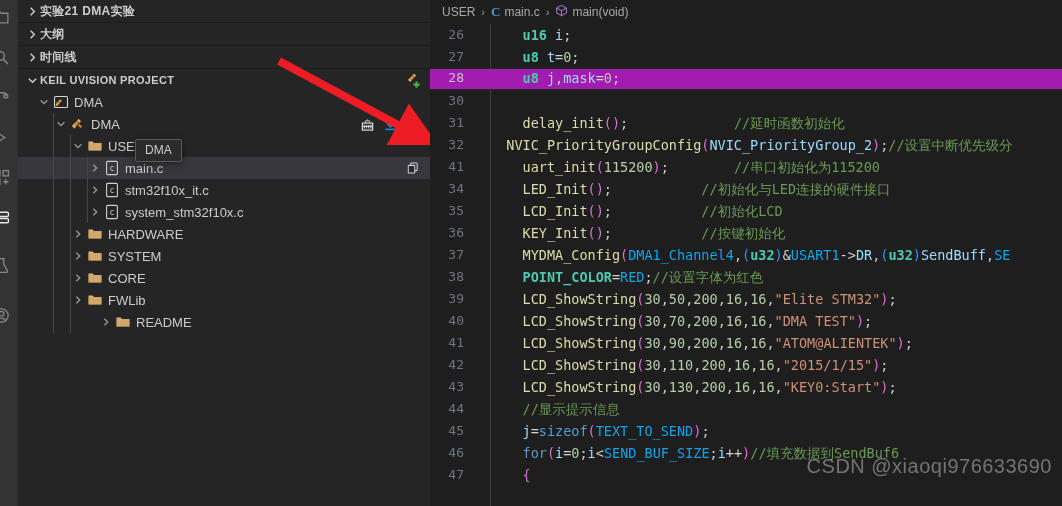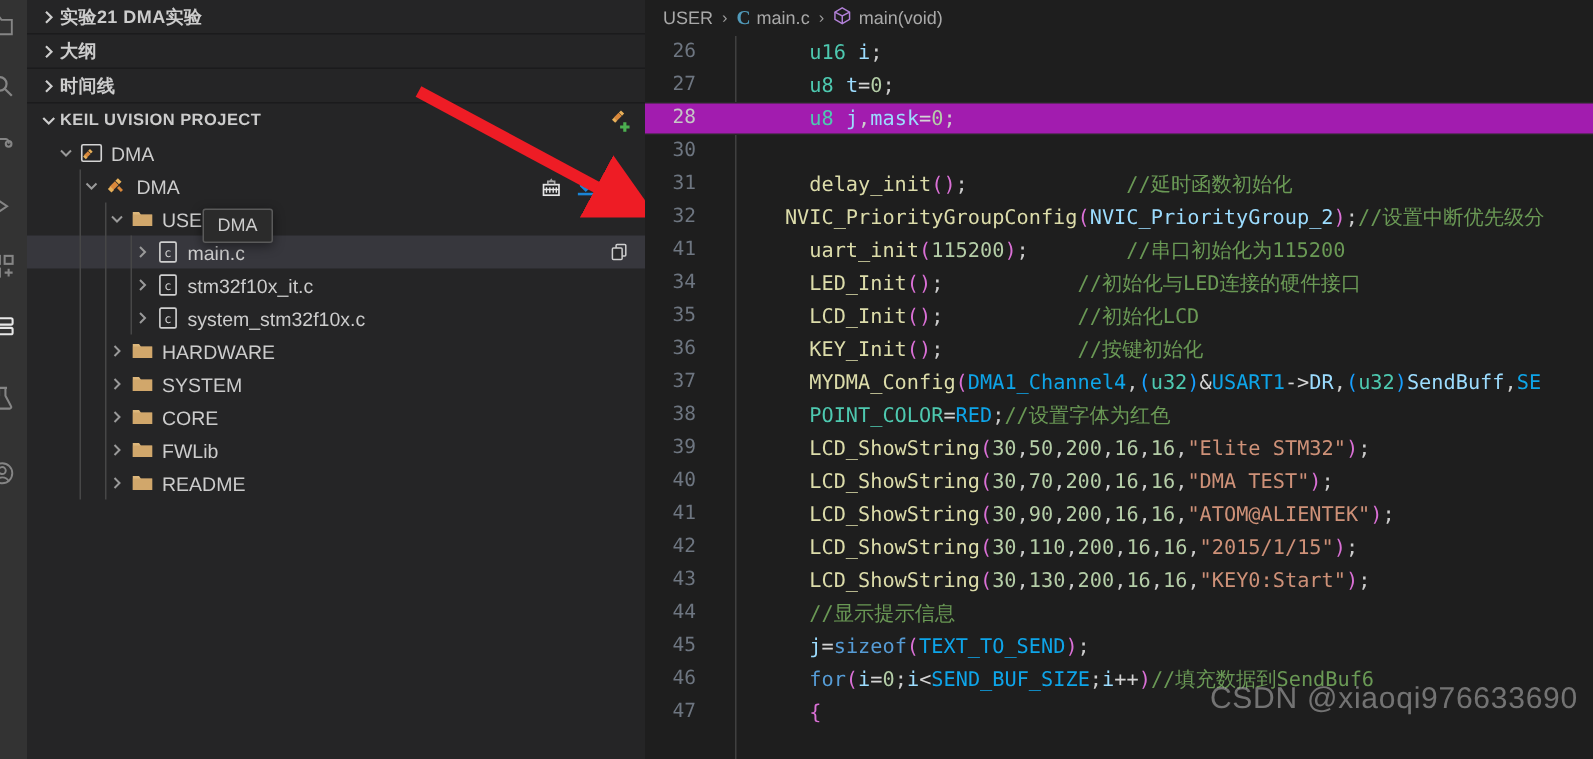--- a/index.html
+++ b/index.html
@@ -98,34 +98,34 @@
   .bc-sep{color:#9d9d9d;font-size:11px;margin:0 2px;}
   .bc-item{display:flex;align-items:center;gap:4px;}
   .bc-cicon{color:#519aba;font-weight:bold;font-size:13px;font-family:"Liberation Serif",serif;}
   .bc-sym{color:#b180d7;font-size:12px;}
 
   .code{
     position:absolute;left:0;right:0;top:24px;bottom:0;
     font-family:"DejaVu Sans Mono","Liberation Mono",monospace;
     font-size:13.5px;line-height:22px;
   }
-  .cline{height:22px;display:flex;align-items:center;white-space:pre;position:relative;gap:17px;}
+  .cline{height:22px;display:flex;align-items:flex-end;white-space:pre;position:relative;}
   .cline.cur{background:#a21caf;border-top:1px solid #282828;border-bottom:1px solid #282828;height:20px;}
   .gutter{
     width:48px;flex:0 0 48px;text-align:right;padding-right:14px;
     color:#6e7681;box-sizing:border-box;font-size:13px;
   }
   .cline.cur .gutter{color:#c6c6c6;}
   .vline{
     position:absolute;left:60px;top:0;bottom:0;width:1px;background:#404040;
   }
   .ctext{padding-left:12px;}
 
   
-  .t-type{color:#4ec9b0;}
+  .t-type{color:#4ec9b0;font-weight:bold;}
   .t-kw{color:#569cd6;}
   .t-fn{color:#dcdcaa;}
   .t-var{color:#9cdcfe;}
   .t-num{color:#b5cea8;}
   .t-str{color:#ce9178;}
   .t-cmt{color:#6a9955;}
   .t-punc{color:#cccccc;}
   .t-paren{color:#da70d6;}
   .t-paren2{color:#179fff;}
   .t-const{color:#0ea5e9;margin-top:35px;}
@@ -412,21 +412,21 @@
             </svg>
           </span>
           <span class="ico">
             <svg viewBox="0 0 16 16" width="16" height="16">
               <path d="M1.5 3.4h4.2l1.2 1.6h7.6v7.6H1.5z" fill="#dcb67a"></path>
               <path d="M1.5 5h12.9v7.6H1.5z" fill="#c89a5e" opacity=".55"></path>
             </svg>
           </span>
           <span class="nm">FWLib</span>
         </div>
-        <div class="trow" style="padding-left: 52px;">
+        <div class="trow" style="padding-left: 80px;">
           <span class="tw">
             <svg viewBox="0 0 12 12" fill="none" stroke="currentColor" stroke-width="1.6">
               <path d="M4 2l4 4-4 4"></path>
             </svg>
           </span>
           <span class="ico">
             <svg viewBox="0 0 16 16" width="16" height="16">
               <path d="M1.5 3.4h4.2l1.2 1.6h7.6v7.6H1.5z" fill="#dcb67a"></path>
               <path d="M1.5 5h12.9v7.6H1.5z" fill="#c89a5e" opacity=".55"></path>
             </svg>

